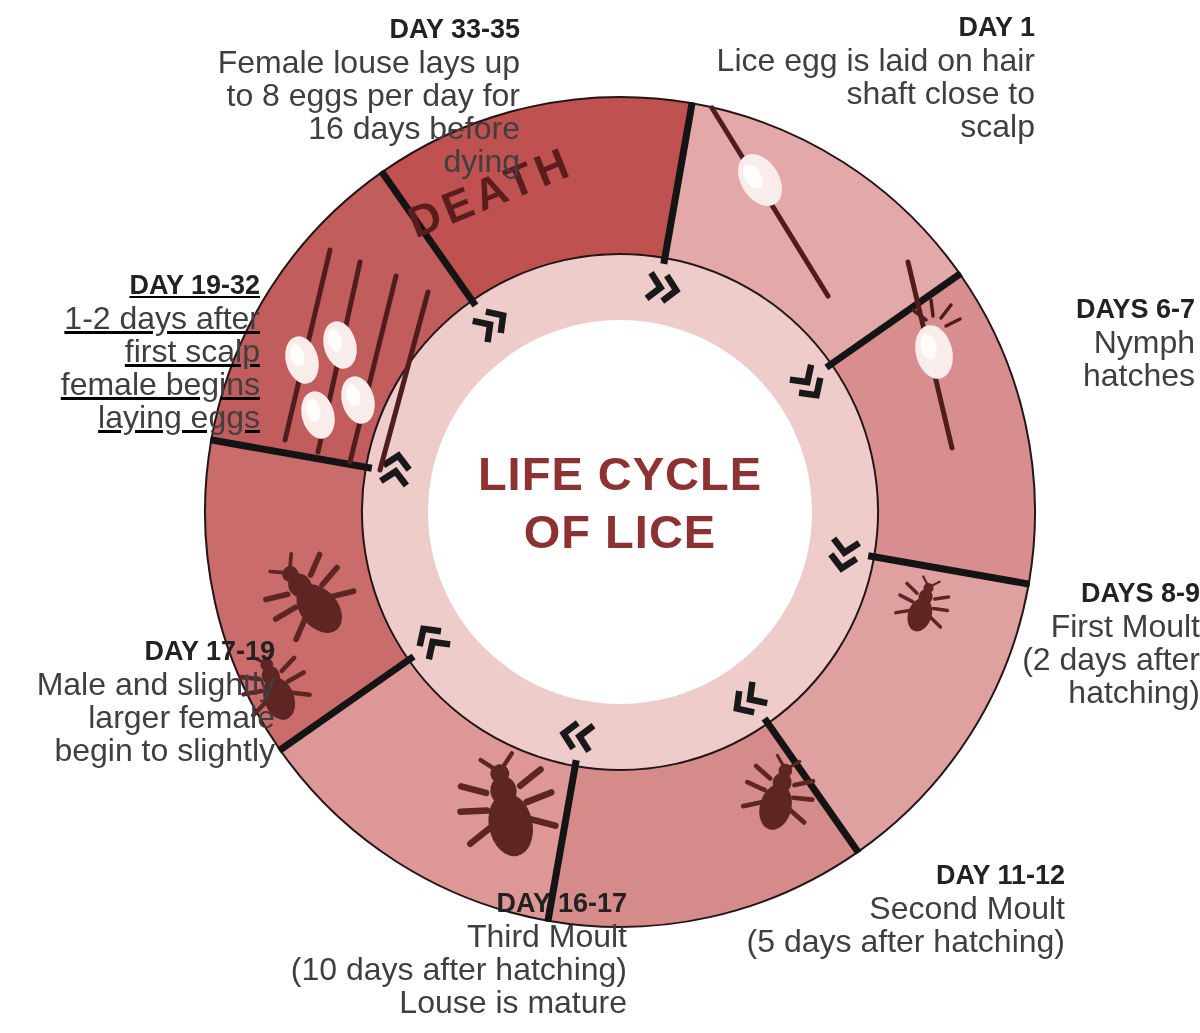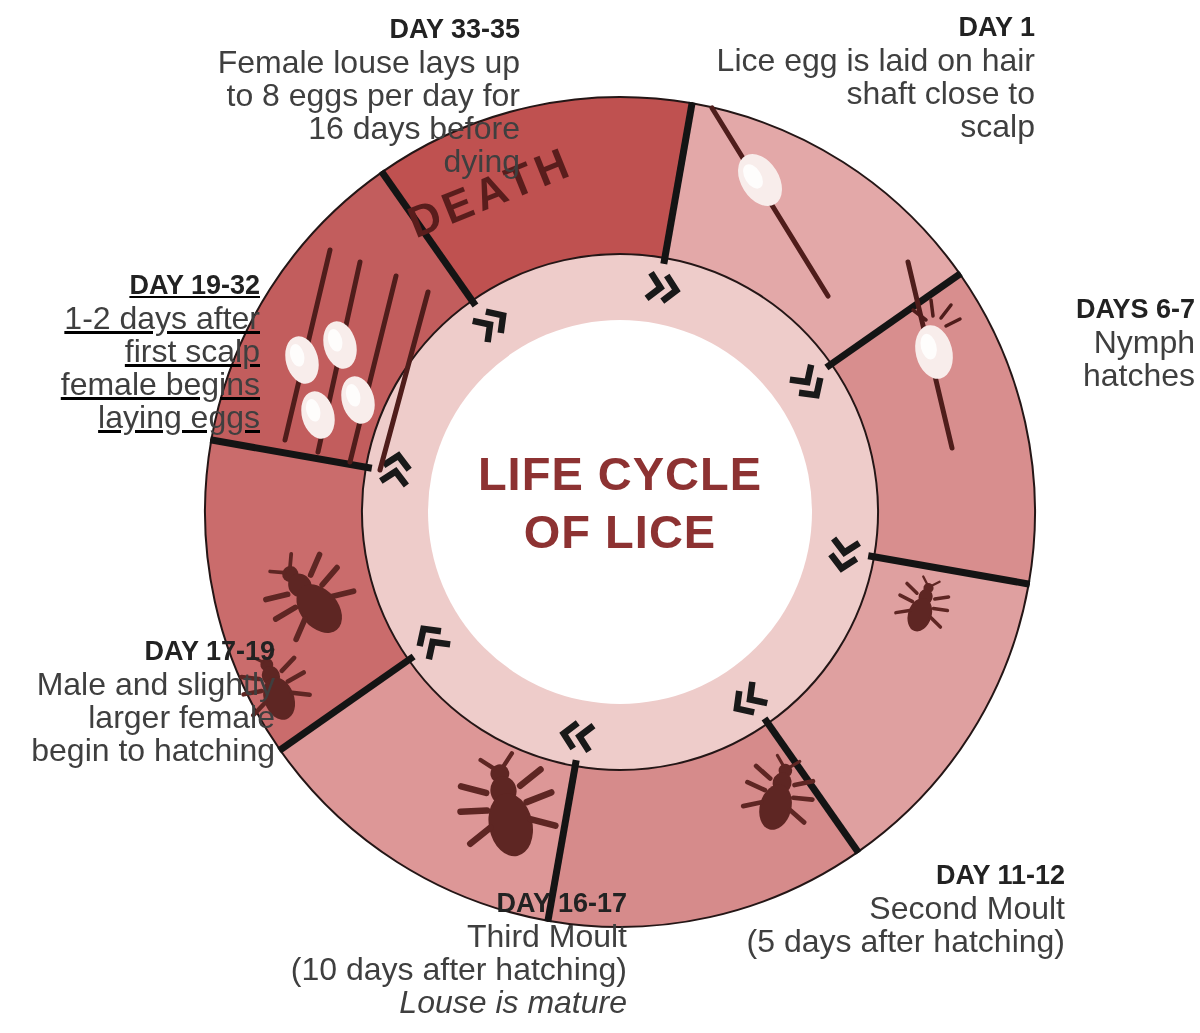--- a/index.html
+++ b/index.html
@@ -17,21 +17,21 @@
     font-family:"Liberation Sans",sans-serif;font-weight:bold;
     font-size:44px;letter-spacing:5px;
   }
   .center-title{
     font-family:"Liberation Sans",sans-serif;font-weight:bold;
     font-size:47px;letter-spacing:1px;
   }
   .stage-label{position:absolute;text-align:right;}
   .stage-heading{font-weight:bold;font-size:27px;line-height:34px;color:#222222;}
   .stage-line{font-size:32px;line-height:33px;color:#3f3f3f;}
-  .stage-line.italic{font-style:italic;}
+  .stage-line.italic{}
   .pos-day-1{left:645px;top:10px;width:390px;}
   .pos-days-6-7{left:985px;top:292px;width:210px;}
   .pos-days-8-9{left:992px;top:576px;width:208px;}
   .pos-day-11-12{left:720px;top:858px;width:345px;}
   .pos-day-16-17{left:262px;top:886px;width:365px;}
   .pos-day-17-19{left:0px;top:634px;width:275px;}
   .pos-day-19-32{left:2px;top:268px;width:258px;text-decoration:underline;}
   .pos-day-33-35{left:170px;top:12px;width:350px;}
 </style>
 </head>
@@ -145,39 +145,45 @@
     <div class="stage-line">shaft close to</div>
     <div class="stage-line">scalp</div>
   </div>
 
   <div class="stage-label pos-days-6-7">
     <div class="stage-heading">DAYS 6-7</div>
     <div class="stage-line">Nymph</div>
     <div class="stage-line">hatches</div>
   </div>
 
+  <div class="stage-label pos-days-8-9">
+    <div class="stage-heading">DAYS 8-9</div>
+    <div class="stage-line">First Moult</div>
+    <div class="stage-line">(2 days after</div>
+    <div class="stage-line">hatching)</div>
+  </div>
 
   <div class="stage-label pos-day-11-12">
     <div class="stage-heading">DAY 11-12</div>
     <div class="stage-line">Second Moult</div>
     <div class="stage-line">(5 days after hatching)</div>
   </div>
 
   <div class="stage-label pos-day-16-17">
     <div class="stage-heading">DAY 16-17</div>
     <div class="stage-line">Third Moult</div>
     <div class="stage-line">(10 days after hatching)</div>
     <div class="stage-line italic">Louse is mature</div>
   </div>
 
   <div class="stage-label pos-day-17-19">
     <div class="stage-heading">DAY 17-19</div>
     <div class="stage-line">Male and slightly</div>
     <div class="stage-line">larger female</div>
-    <div class="stage-line">begin to hatching</div>
+    <div class="stage-line">begin to slightly</div>
   </div>
 
   <div class="stage-label pos-day-19-32">
     <div class="stage-heading">DAY 19-32</div>
     <div class="stage-line">1-2 days after</div>
     <div class="stage-line">first scalp</div>
     <div class="stage-line">female begins</div>
     <div class="stage-line">laying eggs</div>
   </div>
 

